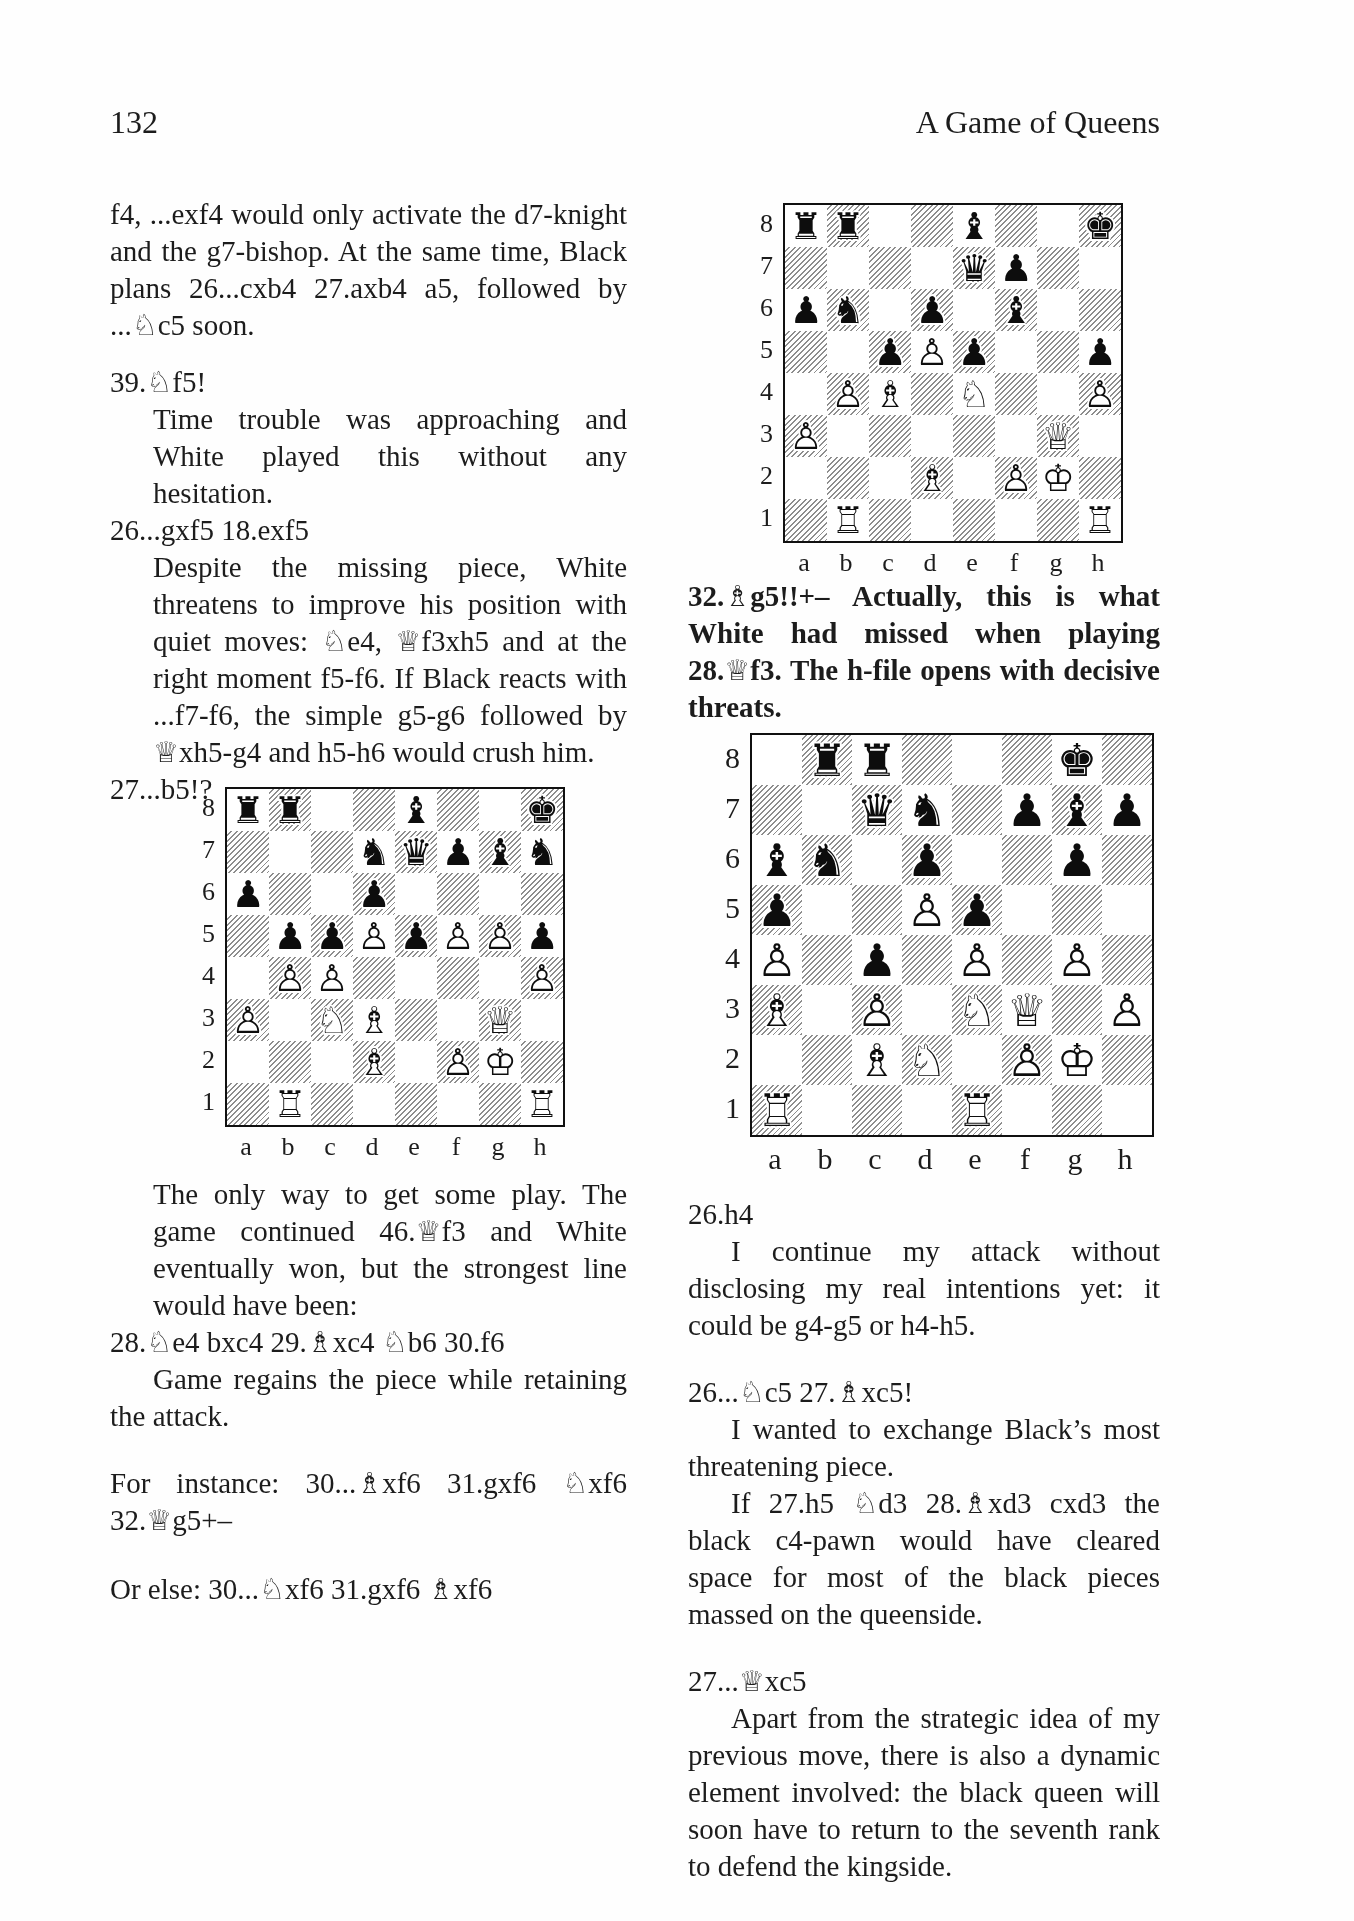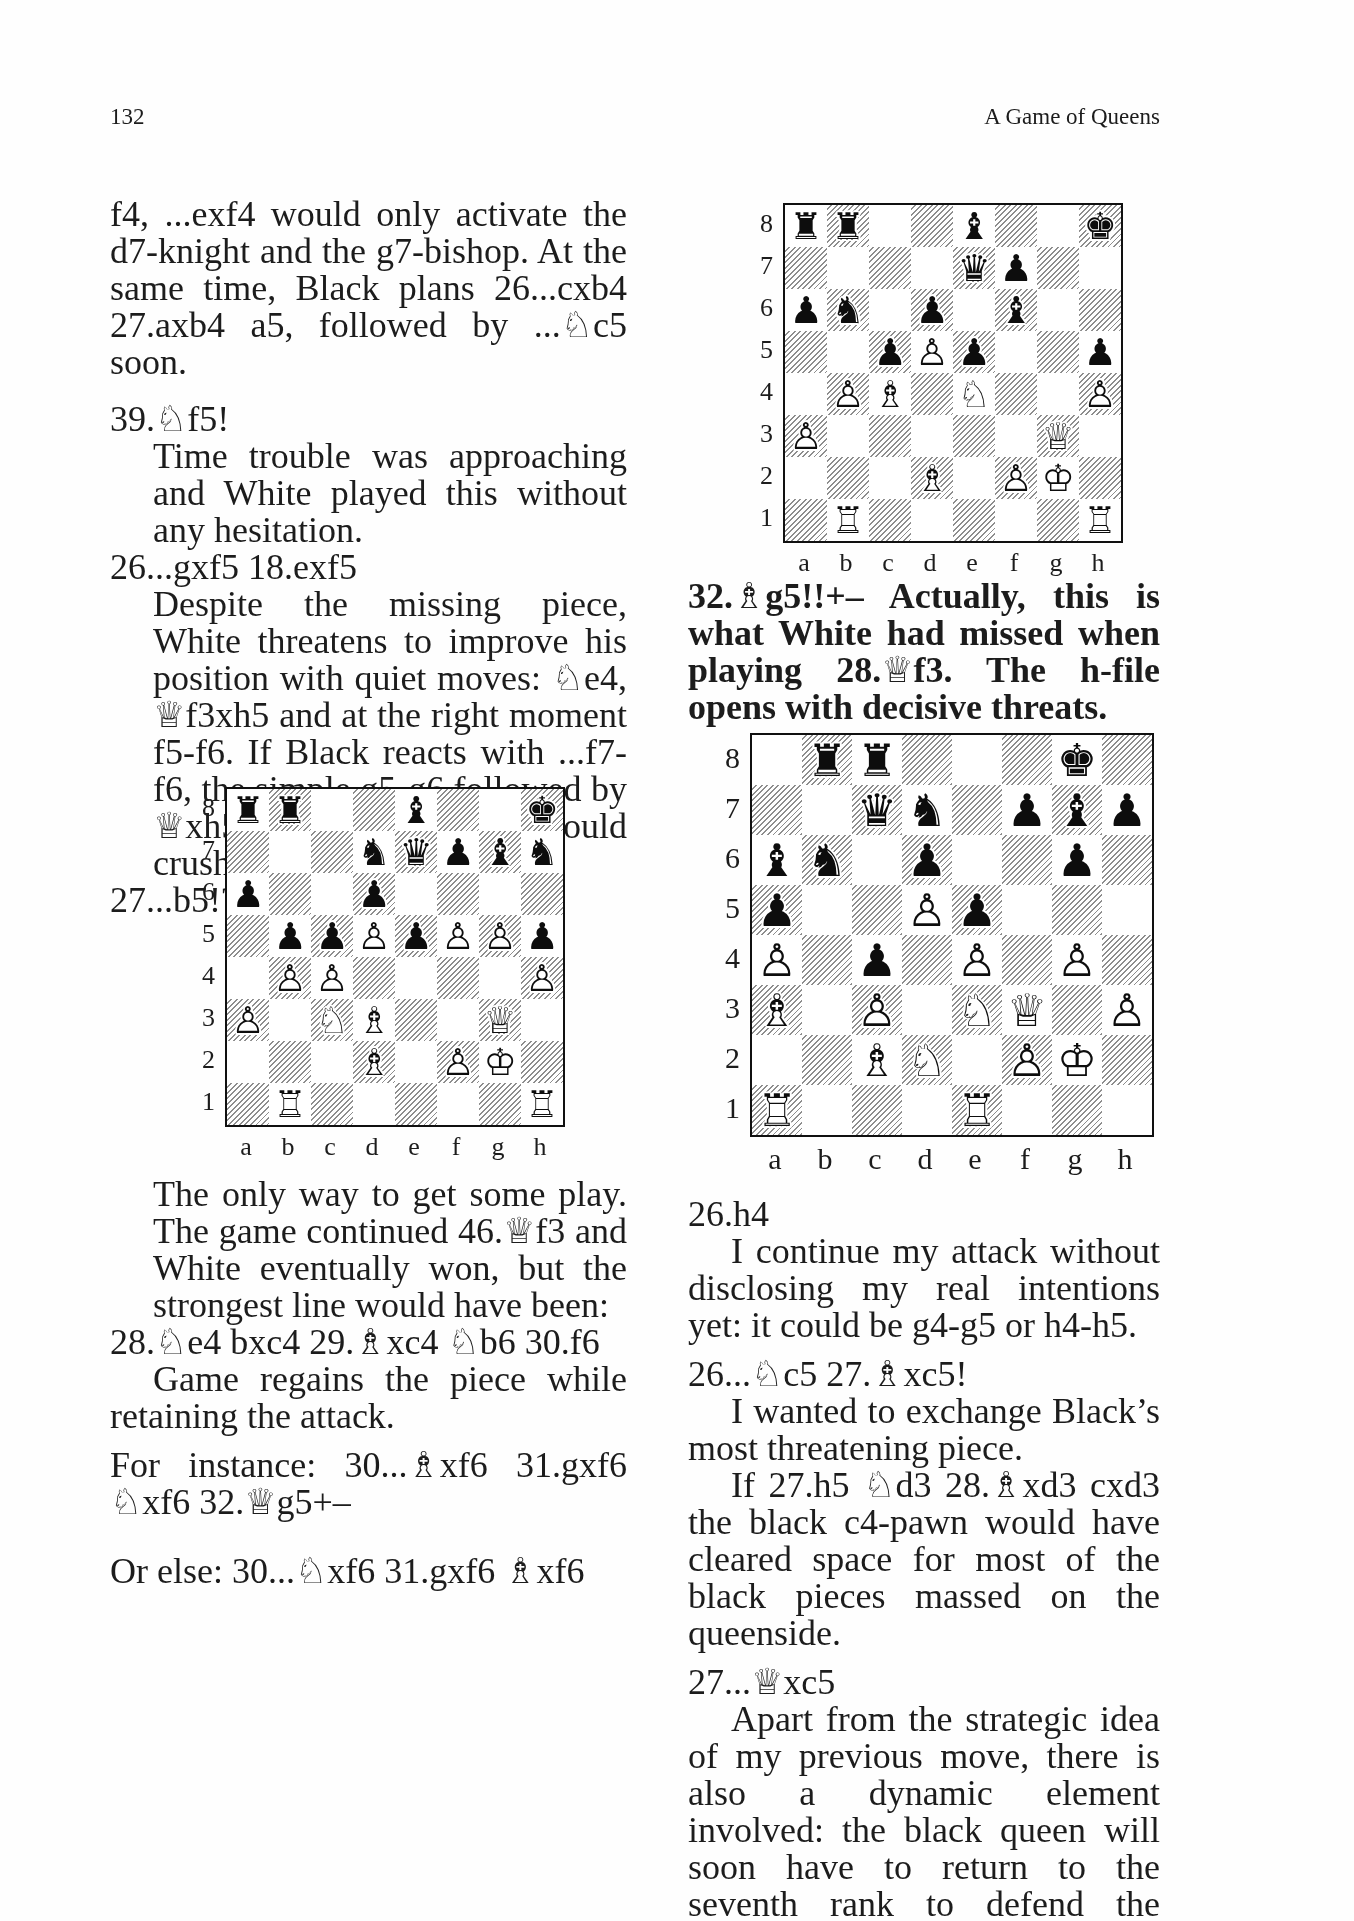--- a/index.html
+++ b/index.html
@@ -2,30 +2,30 @@
 <html><head>
 <meta charset="utf-8">
 <style>
   html,body{margin:0;padding:0;background:#e8e8e8;}
   .page{
     position:relative;width:1354px;height:1921px;background:#fefefe;
     margin:0 auto;overflow:hidden;
     font-family:"Liberation Serif","DejaVu Sans",serif;
     color:#1c1c1c;
   }
-  .hdr{position:absolute;top:104px;left:110px;width:1050px;height:40px;font-size:23px;}
+  .hdr{position:absolute;top:104px;left:110px;width:1050px;height:40px;font-size:32px;}
   .hdr .pagenum{position:absolute;left:0;top:0;}
   .hdr .title{position:absolute;left:0;right:0;text-align:right;top:0;}
-  .col{position:absolute;font-size:36px;line-height:37px;}
+  .col{position:absolute;font-size:29px;line-height:37px;}
   .para{margin:0;text-align:justify;}
   .move-line{margin:0;text-align:left;}
   .move-bold{margin:0;font-weight:400;text-align:left;}
   .block-indent{padding-left:43px;}
   .indent-first{text-indent:43px;}
-  .mt20{margin-top:20px;} .mt30{margin-top:12px;} .mt32{margin-top:32px;}
+  .mt20{margin-top:20px;} .mt30{margin-top:30px;} .mt32{margin-top:32px;}
 
   
   .board-wrap{position:absolute;display:flex;--s:42px;--fs:37px;--lf:26px;}
   .board-wrap.size-50{--s:50px;--fs:45px;--lf:30px;}
   .rank-labels{display:flex;flex-direction:column;width:33px;}
   .size-50 .rank-labels{width:44px;}
   .rank-labels .rl{height:var(--s);display:flex;align-items:center;justify-content:flex-end;
     padding-right:10px;font-size:var(--lf);}
   .board-col{display:flex;flex-direction:column;}
   .board{display:grid;grid-template-columns:repeat(8,var(--s));

